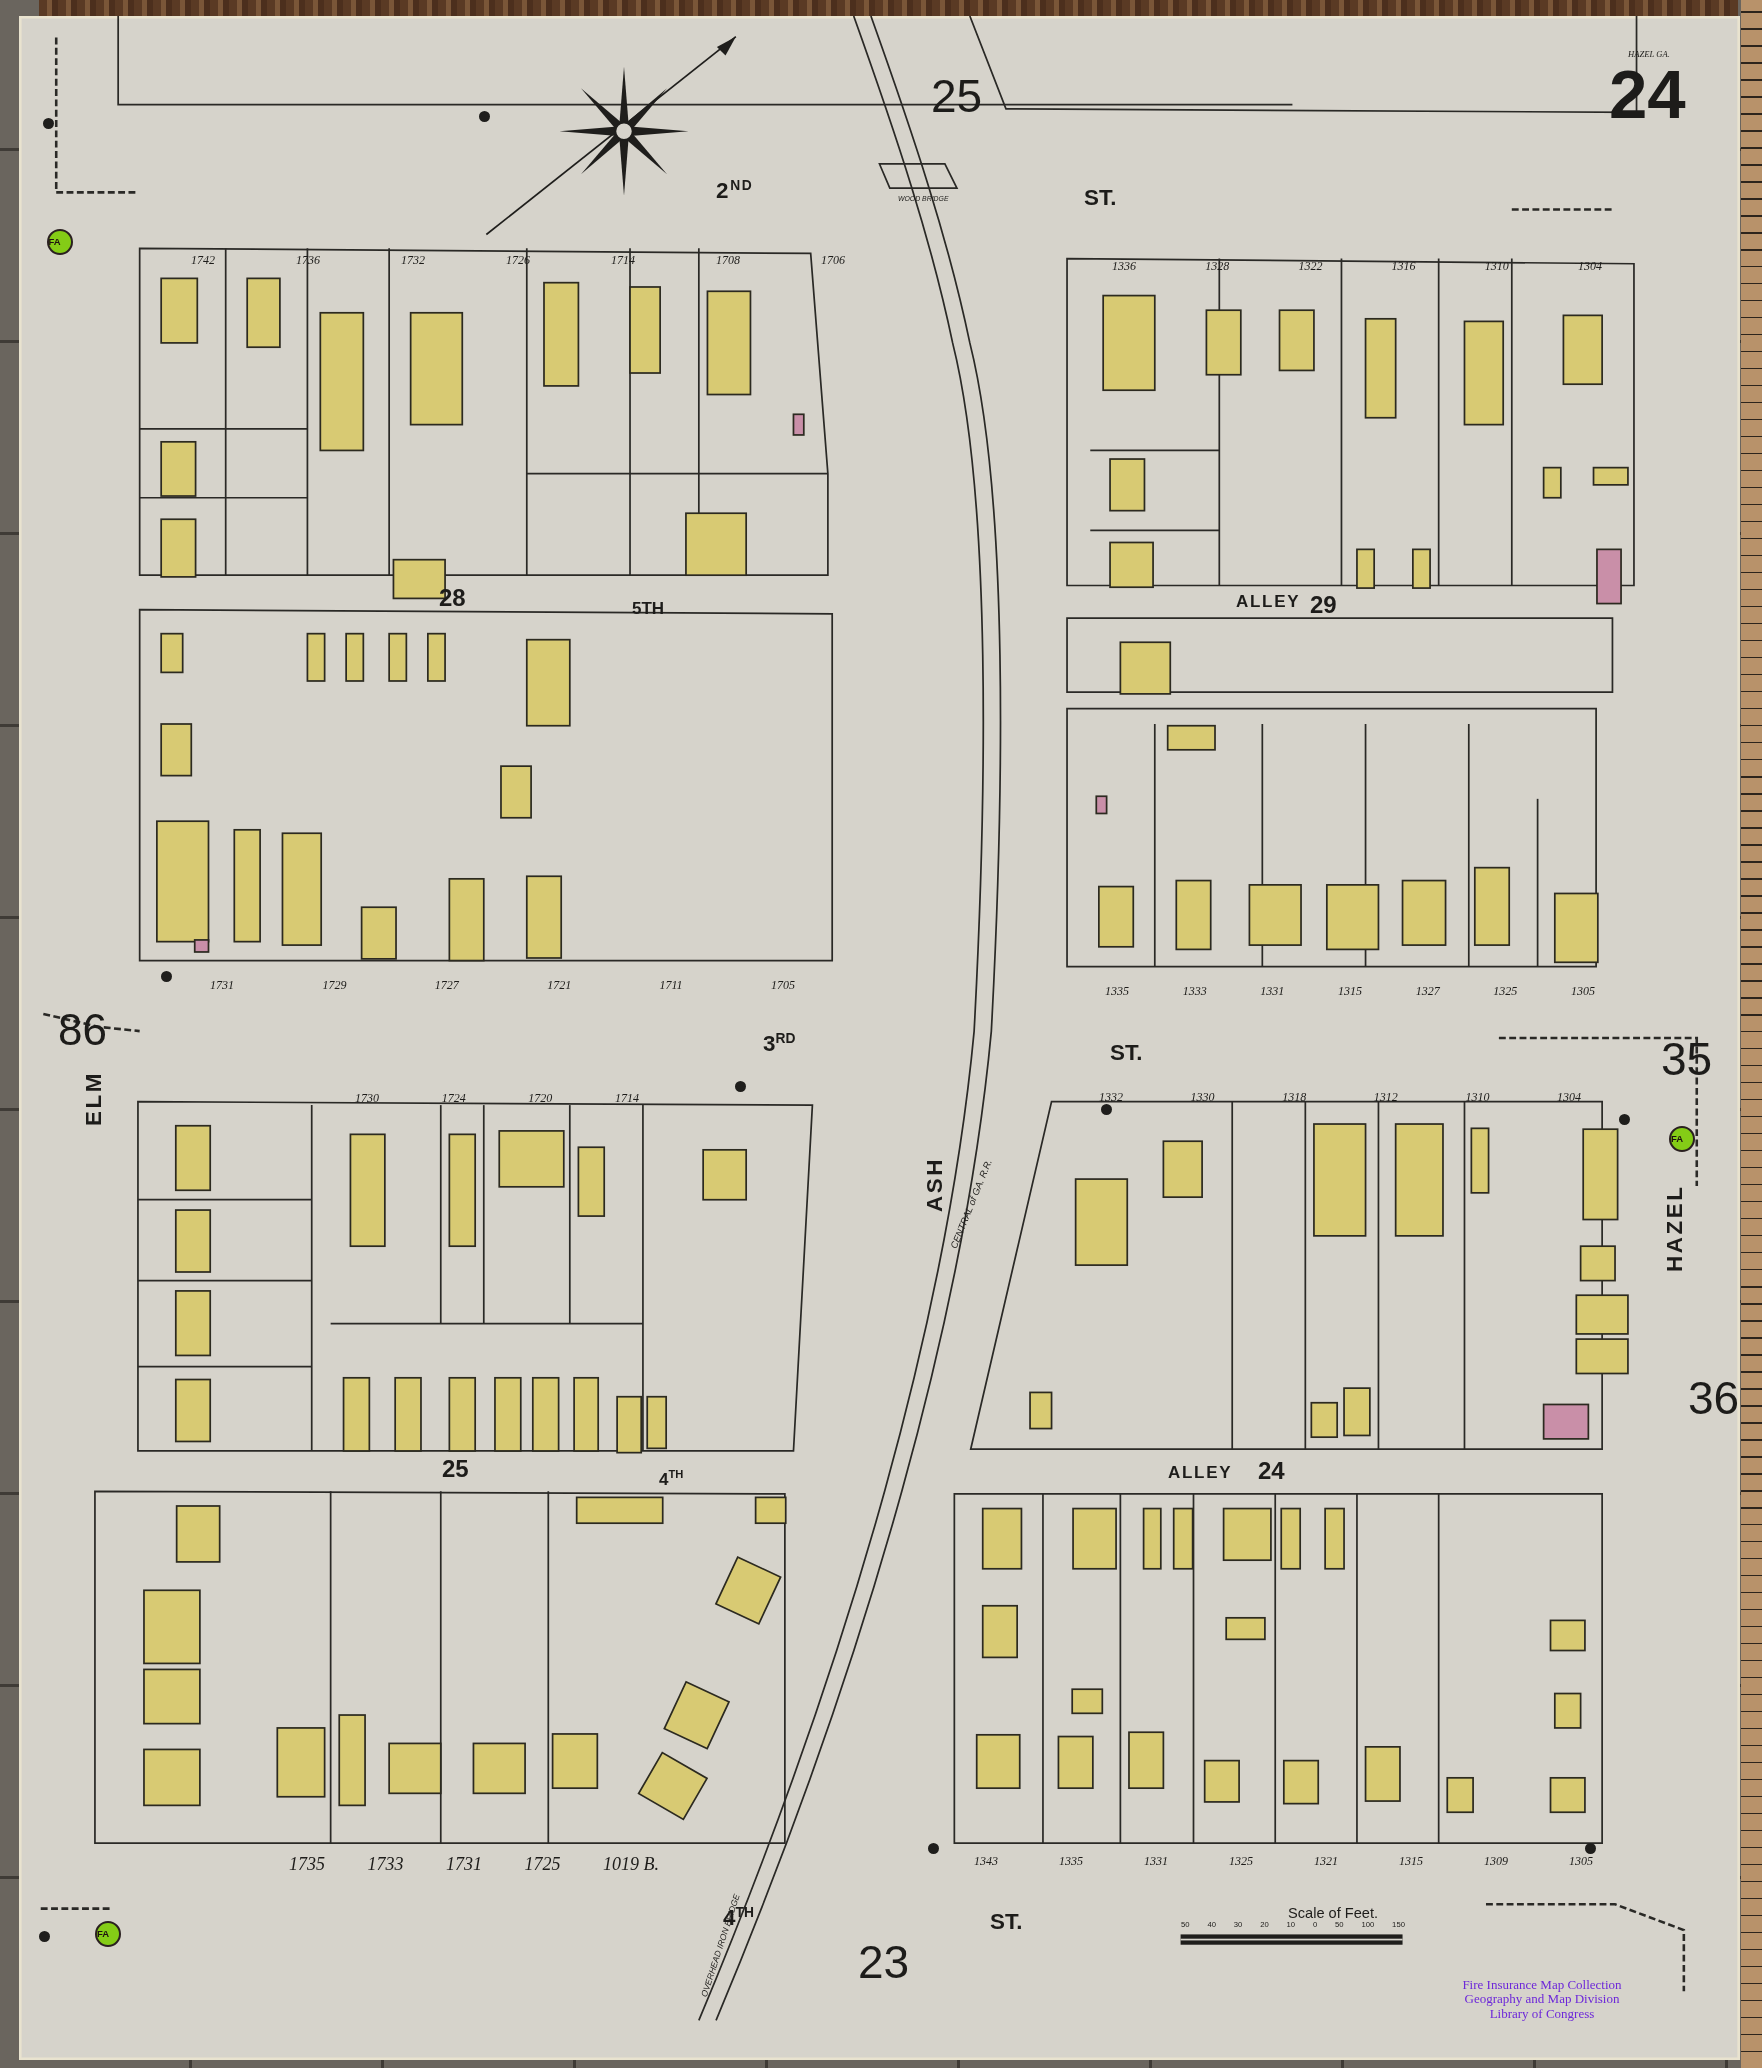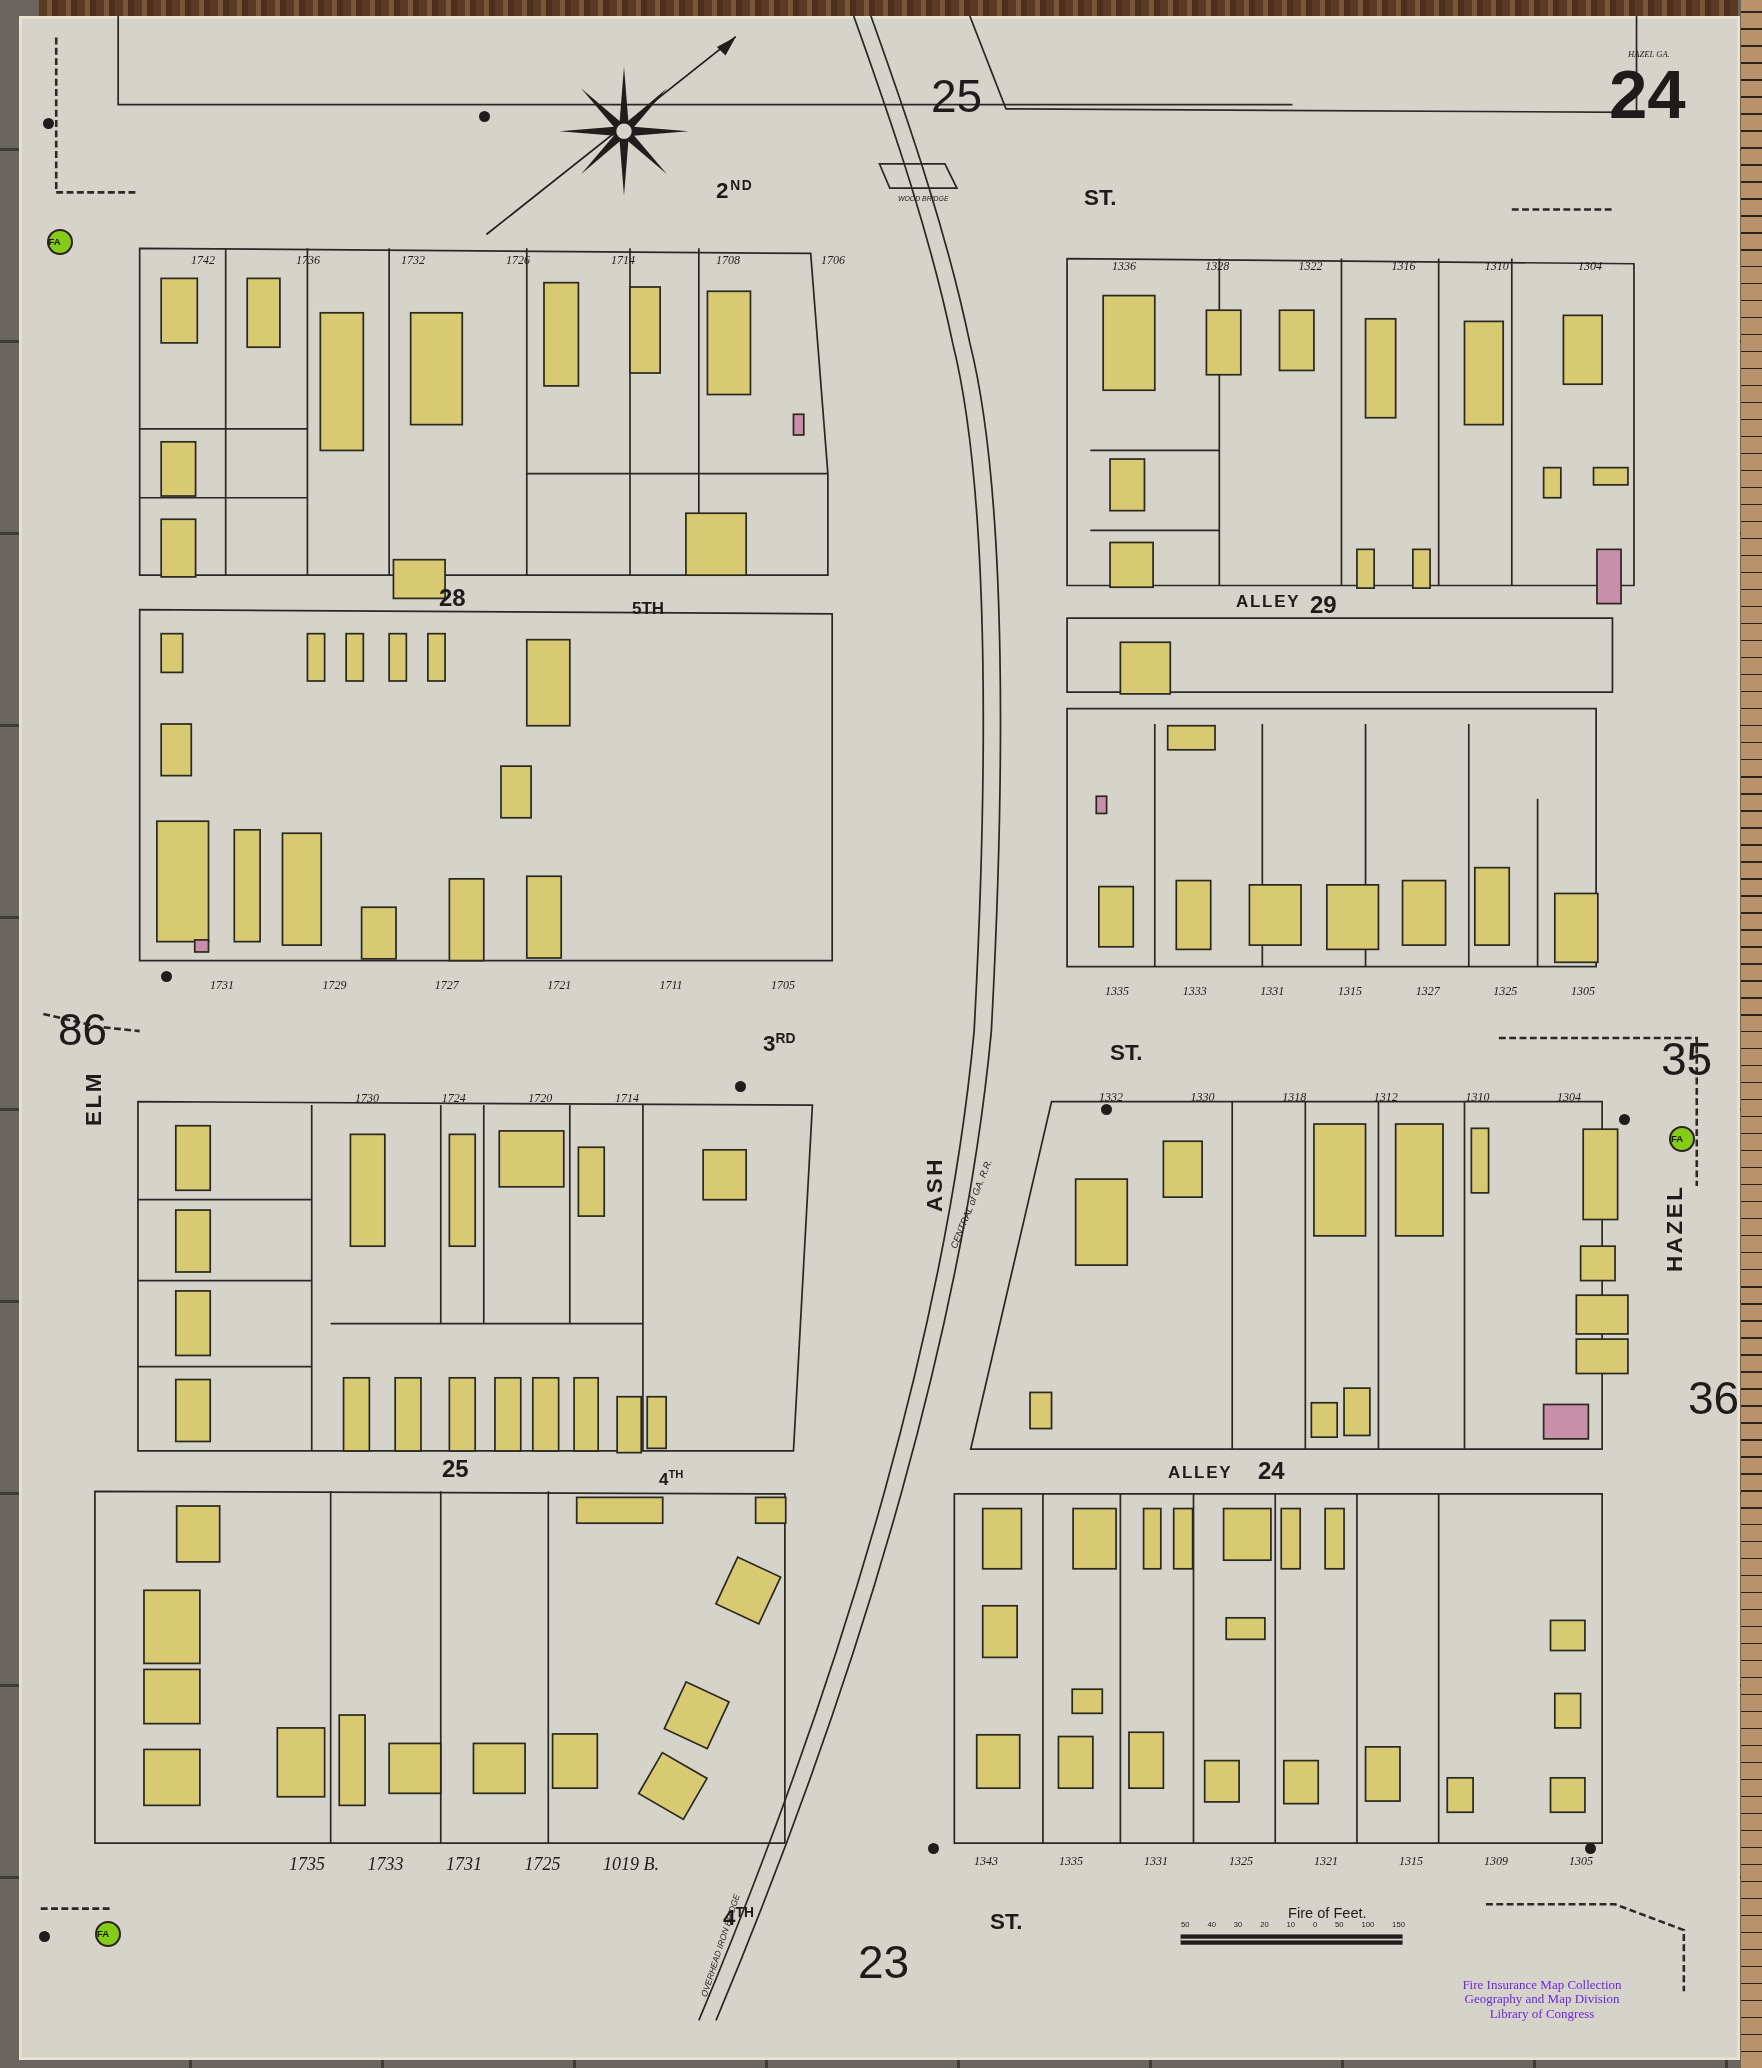--- a/index.html
+++ b/index.html
@@ -358,21 +358,21 @@
 <div class="dh" style="left:716px;top:1065px;"></div>
 <div class="dh" style="left:1082px;top:1088px;"></div>
 <div class="dh" style="left:1600px;top:1098px;"></div>
 <div class="dh" style="left:909px;top:1827px;"></div>
 <div class="dh" style="left:1566px;top:1827px;"></div>
 <div class="dh" style="left:20px;top:1915px;"></div>
 <div class="fa" style="left:27.5px;top:213px;">FA</div>
 <div class="fa" style="left:1650px;top:1110px;">FA</div>
 <div class="fa" style="left:76px;top:1905px;">FA</div>
 
-<div style="position:absolute;left:1269px;top:1889px;font-size:14.6px;color:#1d1c1a;">Fire of Feet.</div>
+<div style="position:absolute;left:1269px;top:1889px;font-size:14.6px;color:#1d1c1a;">Scale of Feet.</div>
 <div style="position:absolute;left:1162px;top:1904px;width:224px;display:flex;justify-content:space-between;font-size:7.7px;color:#1d1c1a;">
   <span>50</span>
   <span>40</span>
   <span>30</span>
   <span>20</span>
   <span>10</span>
   <span>0</span>
   <span>50</span>
   <span>100</span>
   <span>150</span>

